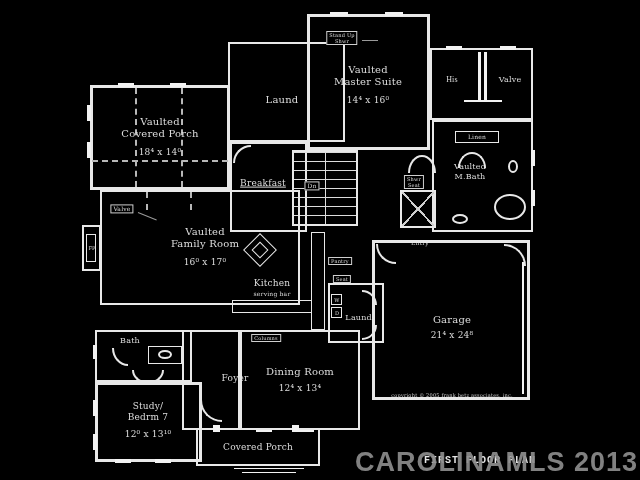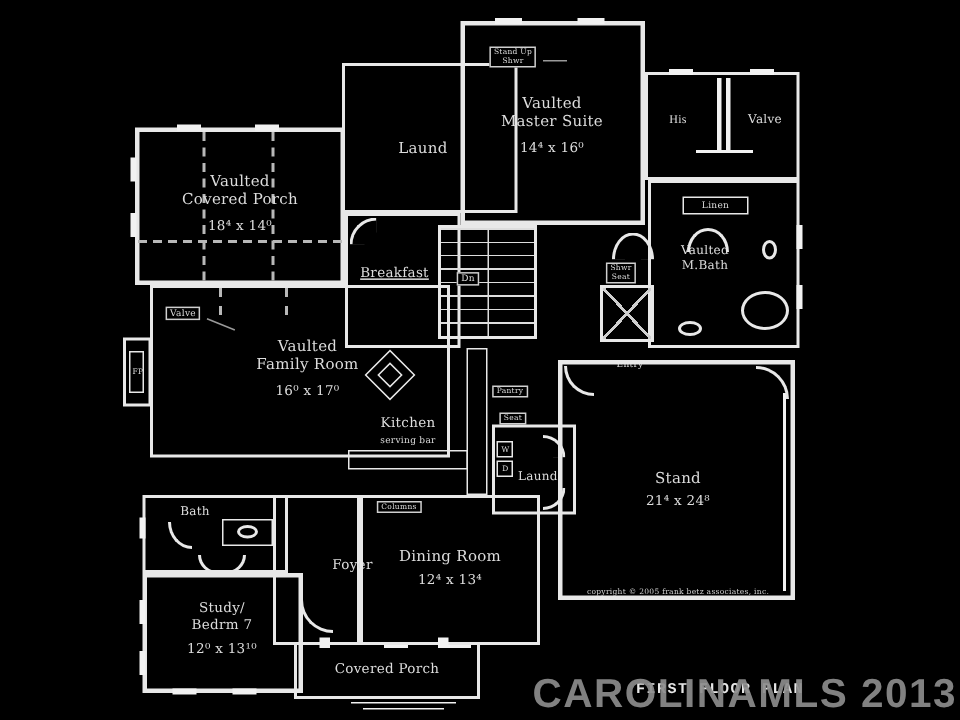--- a/index.html
+++ b/index.html
@@ -129,21 +129,21 @@
   <div class="rm" style="left:328px;top:283px;width:56px;height:60px;"></div>
   <div class="rm thin" style="left:331px;top:294px;width:11px;height:11px;"></div>
   <div class="rm thin" style="left:331px;top:307px;width:11px;height:11px;"></div>
   <div class="lb fs5" style="left:337px;top:300px;">W</div>
   <div class="lb fs5" style="left:337px;top:313px;">D</div>
   <div class="lb fs8" style="left:360px;top:318px;text-align:right;">Laund.</div>
   <div class="arc arc-tr" style="left:362px;top:290px;width:15px;height:15px;"></div>
   <div class="arc arc-br" style="left:362px;top:325px;width:15px;height:15px;"></div>
 
   <div class="rm thick" style="left:372px;top:240px;width:158px;height:160px;"></div>
-  <div class="lb fs10" style="left:452px;top:320px;">Stand</div>
+  <div class="lb fs10" style="left:452px;top:320px;">Garage</div>
   <div class="lb fs9" style="left:452px;top:335px;">21⁴ x 24⁸</div>
   <div class="lb fs5" style="left:452px;top:395px;color:#cfcfcf;width:150px;">copyright © 2005 frank betz associates, inc.</div>
   <div class="fill" style="left:522px;top:262px;width:2px;height:132px;"></div>
   <div class="arc arc-bl" style="left:376px;top:244px;width:20px;height:20px;"></div>
   <div class="arc arc-tr" style="left:504px;top:244px;width:22px;height:22px;"></div>
 
   <div class="rm" style="left:182px;top:330px;width:58px;height:100px;"></div>
   <div class="lb fs9" style="left:211px;top:378px;padding-left:48px;">Foyer</div>
   <div class="arc arc-bl" style="left:200px;top:400px;width:22px;height:22px;"></div>
 

